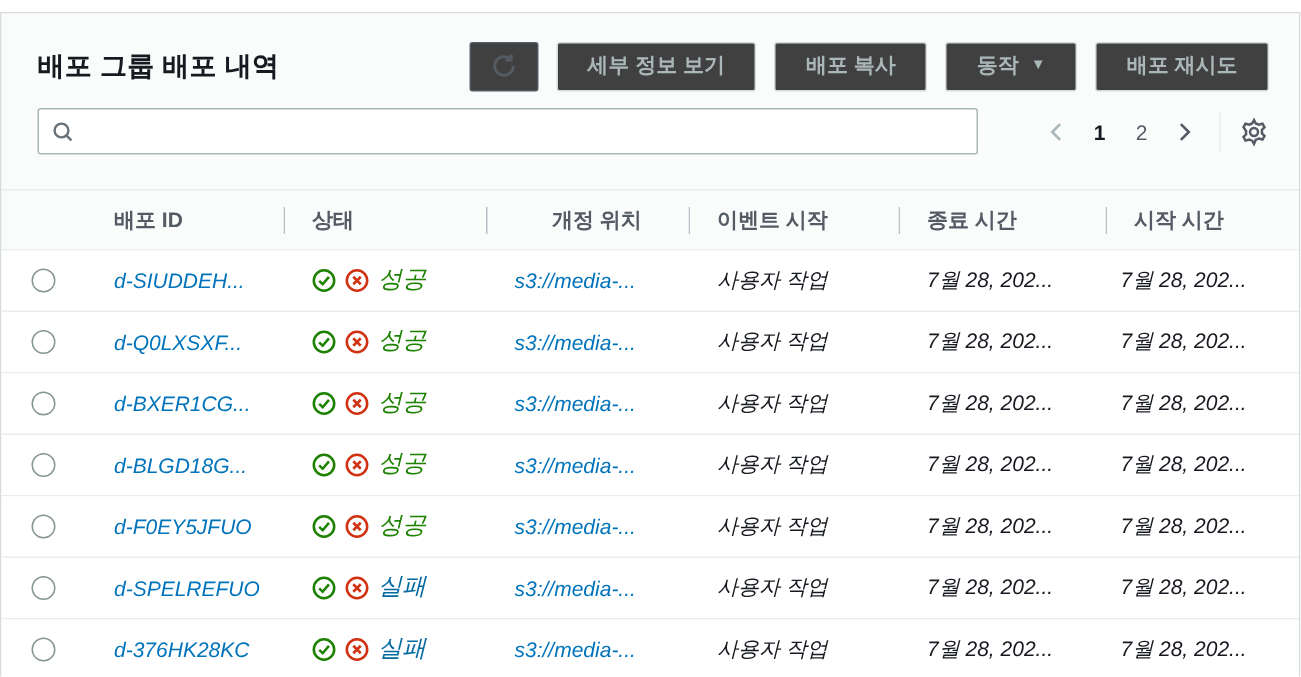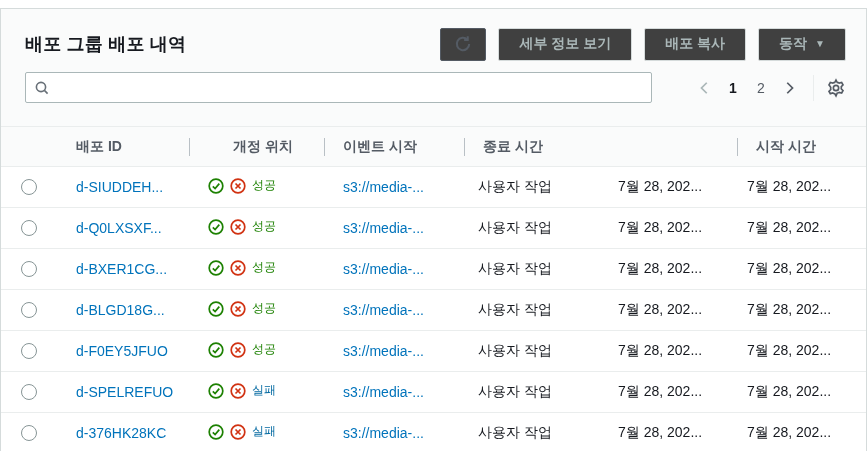--- a/index.html
+++ b/index.html
@@ -133,31 +133,31 @@
     background: #ffffff;
     border-bottom: 1px solid #eaeded;
   }
   .c-radio { width: 56px; display: flex; justify-content: center; flex: none; }
   .c-id    { width: 132px; flex: none; }
   .c-status{ width: 135px; flex: none; }
   .c-rev   { width: 135px; flex: none; padding-left: 44px; }
   .c-event { width: 140px; flex: none; }
   .c-start { width: 129px; flex: none; }
   .c-end   { flex: 1; }
-  .cell { font-size: 14px; padding-left: 19px; white-space: nowrap; overflow: hidden; }
+  .cell { font-size: 14px; padding-left: 19px; white-space: nowrap; overflow: hidden; font-style: italic; }
   .radio {
     width: 16px; height: 16px;
     border-radius: 50%;
     border: 1.5px solid #879596;
     background: #fff;
     cursor: pointer;
   }
   a.link { color: #0073bb; text-decoration: none; cursor: pointer; }
   .status-wrap { display: inline-flex; align-items: center; gap: 6px; }
-  .status-text { font-size: 12px; }
+  .status-text { font-size: 16px; }
   .trow.success .status-text { color: #1d8102; }
   .trow.failure .status-text { color: #0369a1; }
   .trow.success .icon-fail { display: none; }
   .trow.failure .icon-success { display: none; }
   .plain { color: #16191f; }
 </style>
 </head>
 <body>
 
 <div class="card">
@@ -173,20 +173,21 @@
               <path d="M12.2 1.2 L12.2 4.4 L9 4.4" fill="none"></path>
             </svg>
           </span>
         </button>
         <button class="btn disabled">세부 정보 보기</button>
         <button class="btn disabled">배포 복사</button>
         <button class="btn disabled">
           <span>동작</span>
           <span class="caret">▼</span>
         </button>
+        <button class="btn disabled">배포 재시도</button>
       </div>
     </div>
 
     <div class="search-row">
       <div class="search-box">
         <span style="display:inline-flex">
           <svg width="16" height="16" viewBox="0 0 16 16" fill="none" stroke="#687078" stroke-width="1.6">
             <circle cx="7" cy="7" r="4.6"></circle>
             <path d="M10.4 10.4 L13.6 13.6"></path>
           </svg>
@@ -217,20 +218,21 @@
             <path d="M12 2.5 L13.4 5.2 a7.2 7.2 0 0 1 2.4 1 l3-.8 1.6 2.8-2.1 2.2a7.2 7.2 0 0 1 0 2.6 l2.1 2.2-1.6 2.8-3-.8a7.2 7.2 0 0 1-2.4 1 L12 21.5 l-1.4-2.5a7.2 7.2 0 0 1-2.4-1 l-3 .8-1.6-2.8 2.1-2.2a7.2 7.2 0 0 1 0-2.6 L3.6 8.2 5.2 5.4l3 .8a7.2 7.2 0 0 1 2.4-1 Z"></path>
           </svg>
         </span>
       </div>
     </div>
   </div>
 
   <div class="thead">
     <div class="c-radio"></div>
     <div class="th c-id">배포 ID</div>
+    <div class="th c-status divider">상태</div>
     <div class="th c-rev divider">개정 위치</div>
     <div class="th c-event divider">이벤트 시작</div>
     <div class="th c-end divider">종료 시간</div>
     <div class="th c-start divider">시작 시간</div>
   </div>
 
   <div id="table-body">
   <div class="trow success">
     <div class="c-radio">
       <span class="radio"></span>

